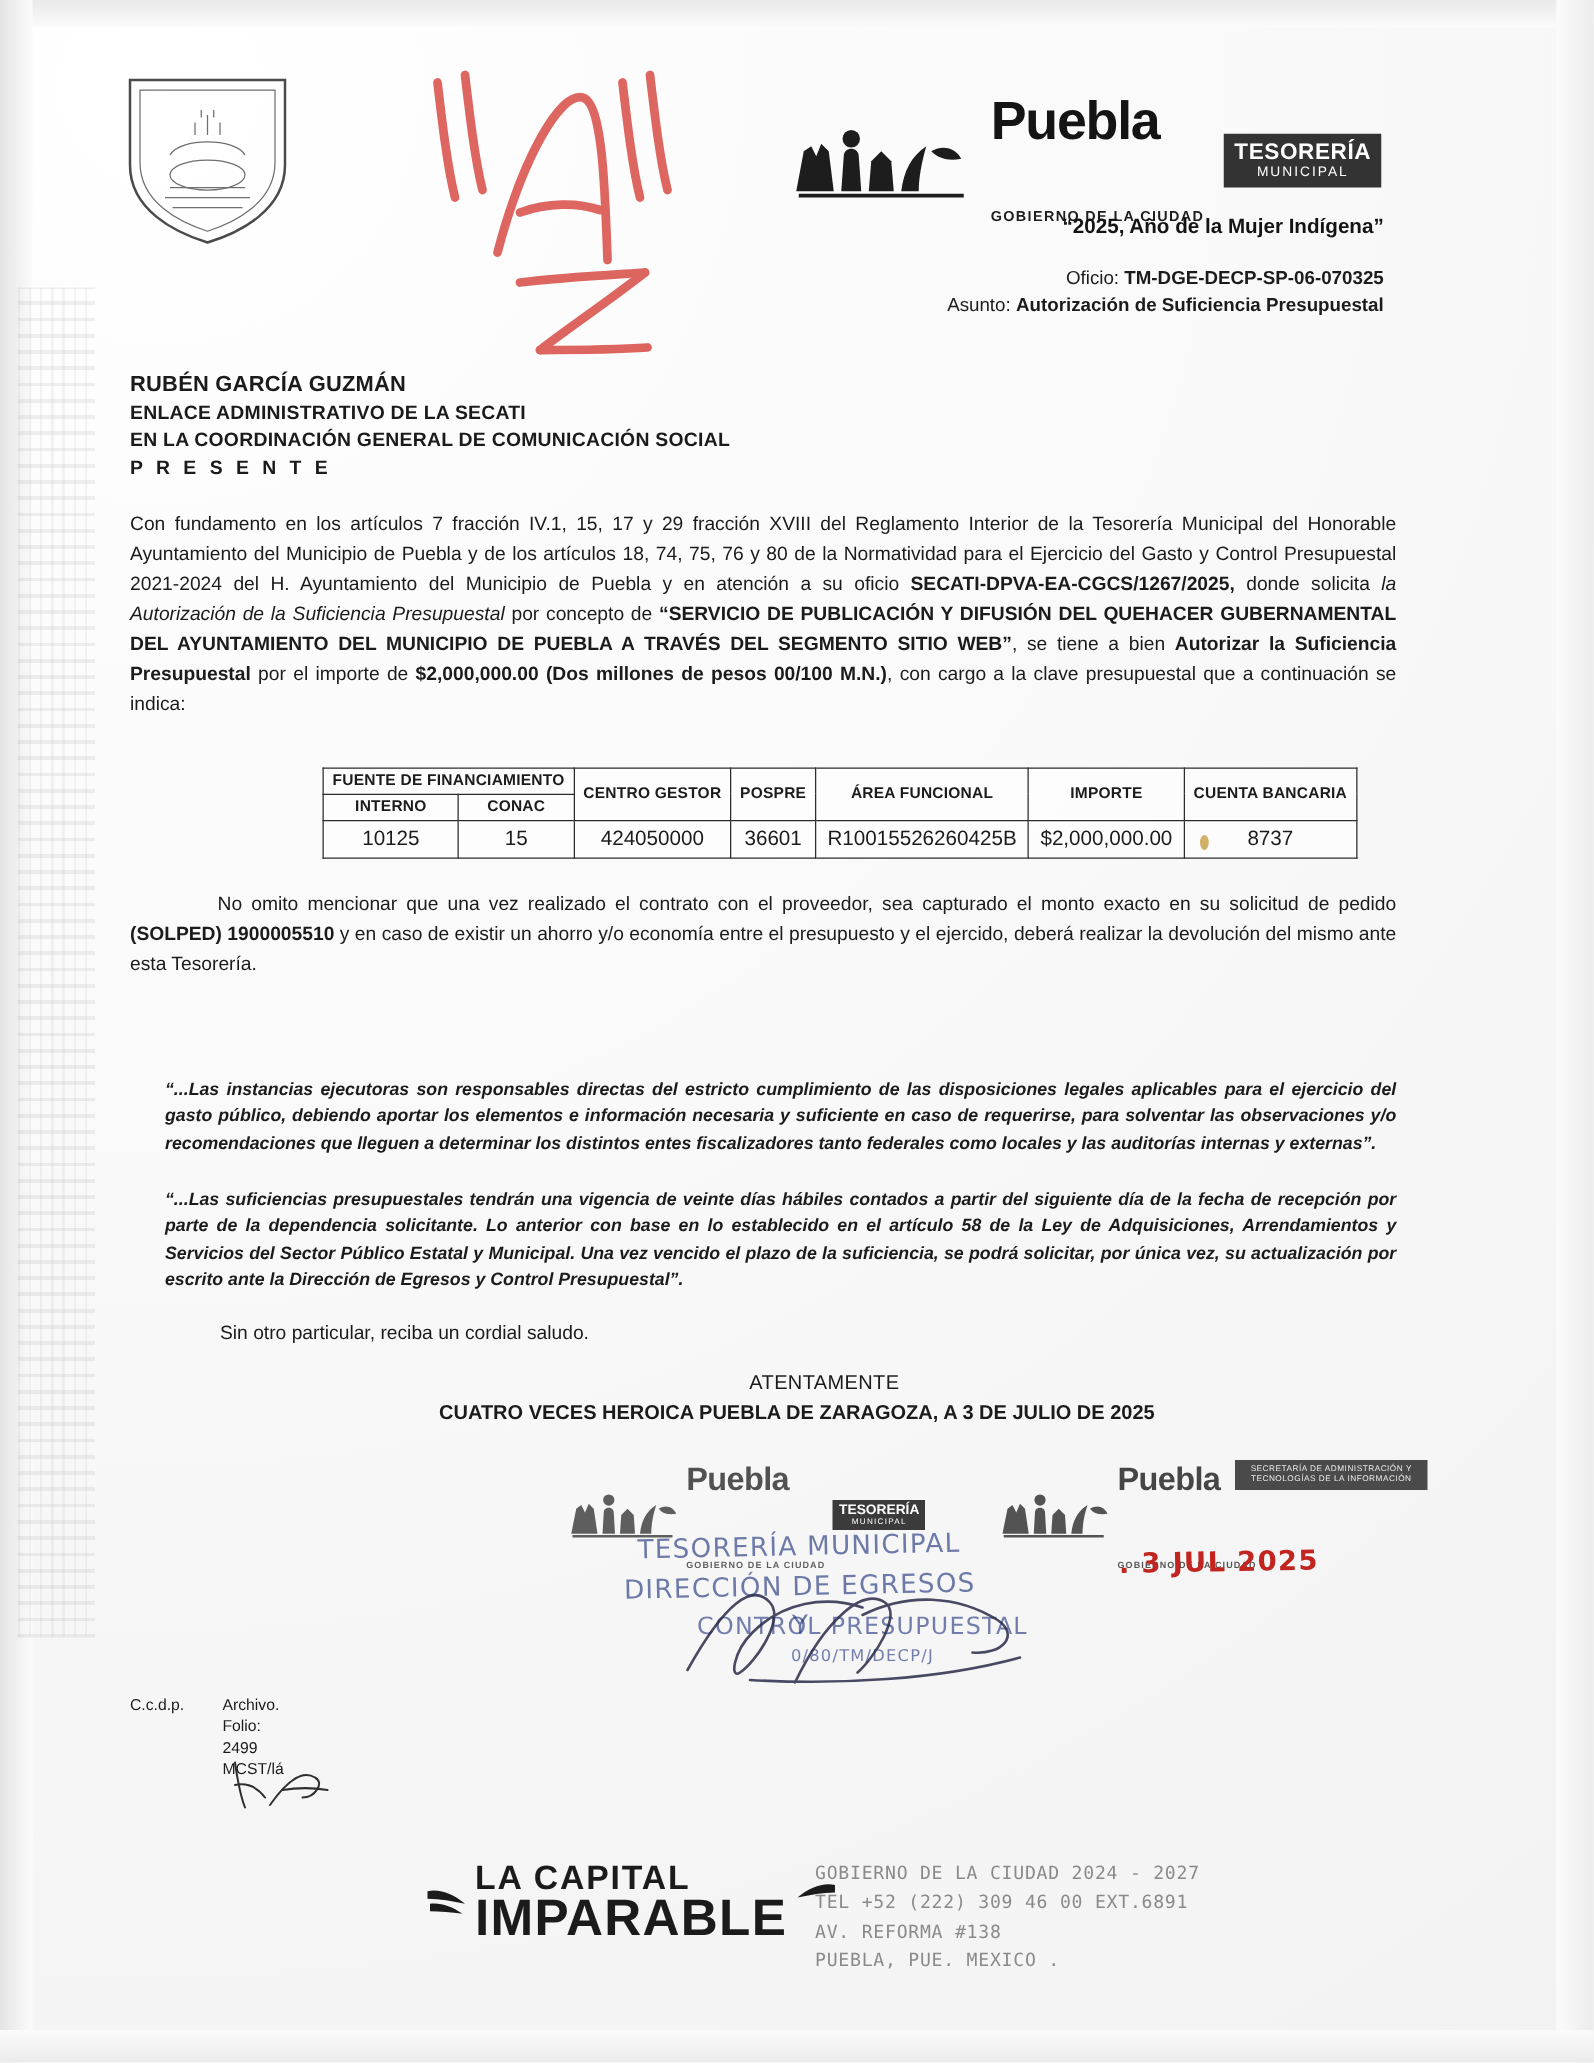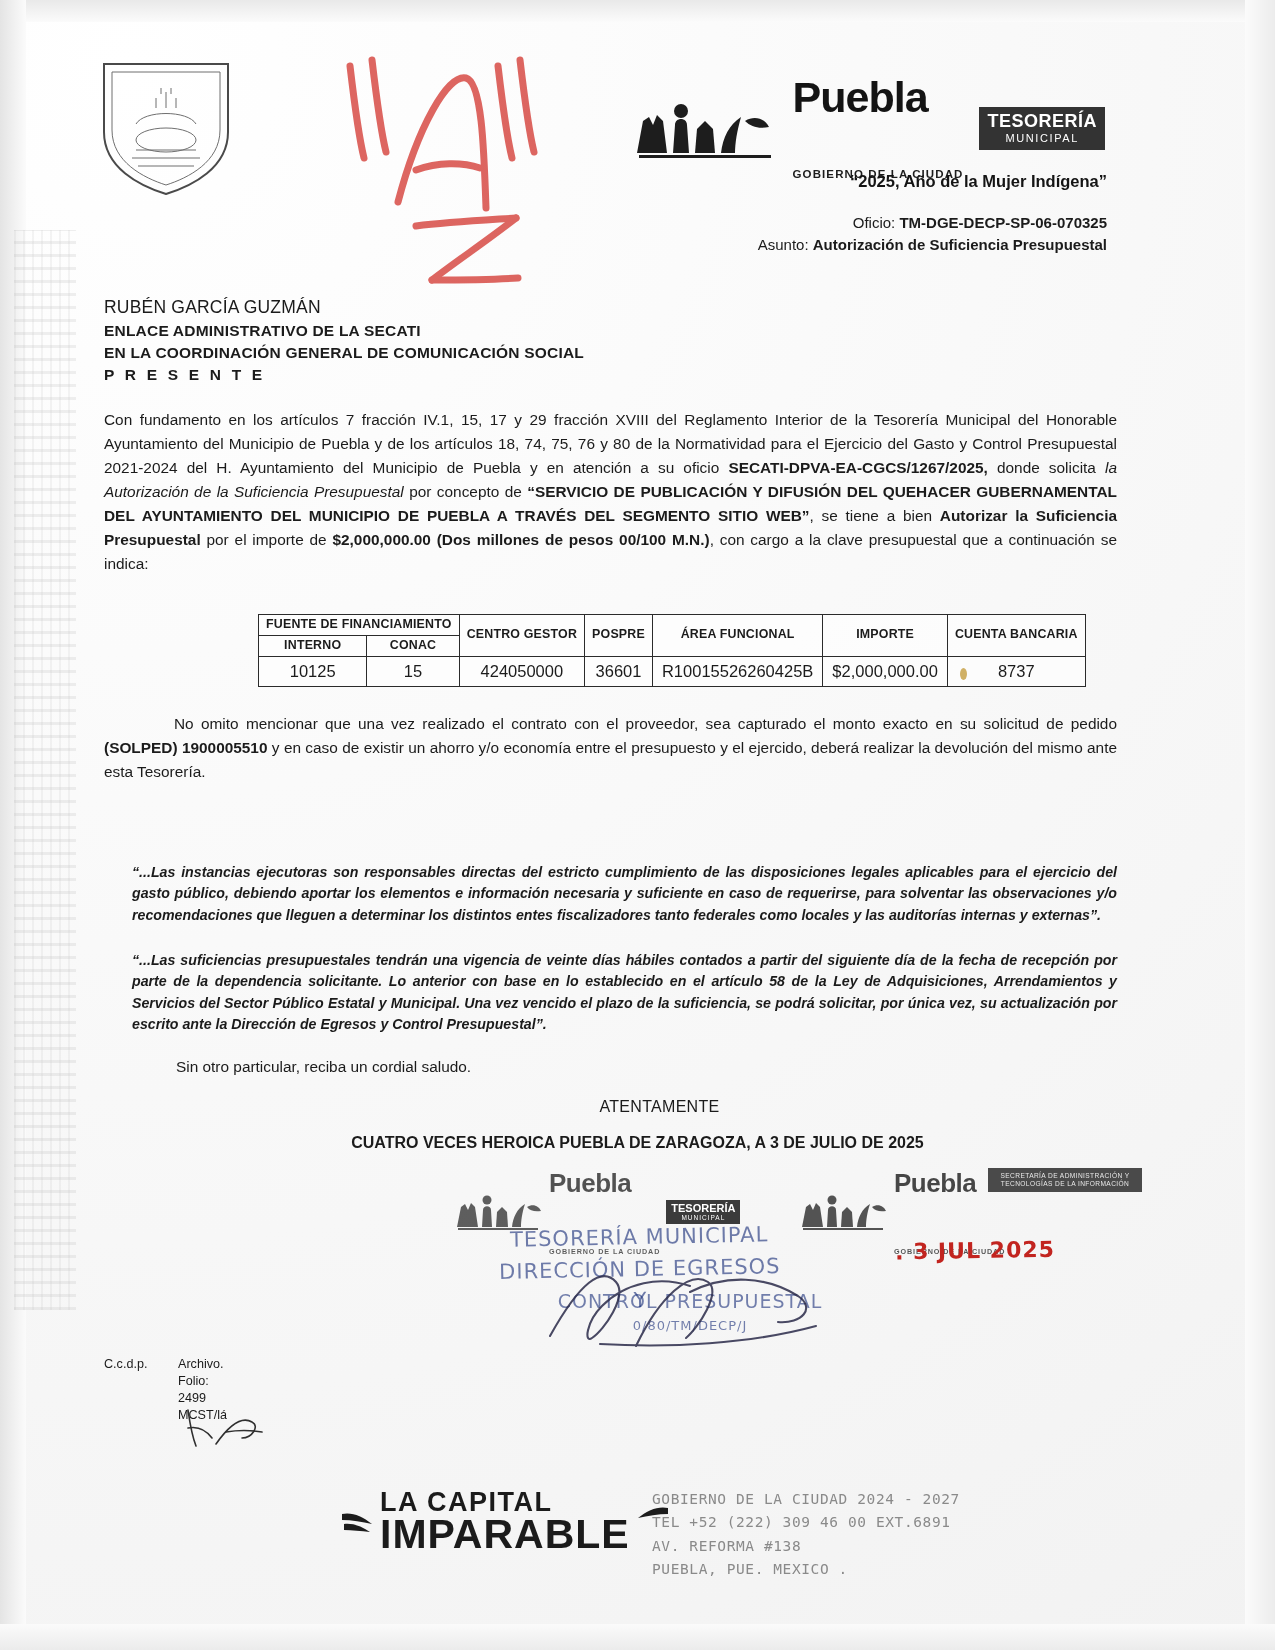--- a/index.html
+++ b/index.html
@@ -48,21 +48,21 @@
   .tesoreria-box { background:#333; color:#fff; padding:5px 8px 6px; text-align:center; margin-left:6px;}
   .tesoreria-box .t1 { font-size:18px; font-weight:bold; letter-spacing:.5px; line-height:1;}
   .tesoreria-box .t2 { font-size:11px; letter-spacing:1.6px; margin-top:2px;}
 
   .motto { position:absolute; right:168px; top:172px; font-size:16.5px; font-weight:bold; color:#141414;}
   .oficio { position:absolute; right:168px; top:212px; font-size:15px; text-align:right; line-height:1.45;}
   .oficio b { font-weight:bold; }
 
   
   .addr { position:absolute; left:104px; top:295px; line-height:1.42; }
-  .addr .n1 { font-size:17.5px; font-weight:normal; letter-spacing:.2px;}
+  .addr .n1 { font-size:17.5px; font-weight:bold; letter-spacing:.2px;}
   .addr .n2 { font-size:15.5px; font-weight:bold; letter-spacing:.2px;}
   .addr .n4 { font-size:15.5px; font-weight:bold; letter-spacing:3.2px;}
 
   .para { position:absolute; left:104px; right:158px; font-size:15.4px; line-height:1.56;
           text-align:justify; }
   .p1 { top:408px; }
   .p1 i { font-style:italic; }
   .p2 { top:712px; text-indent:70px;}
   .p3 { top:798px; text-indent:70px;}
   .quote { position:absolute; left:132px; right:158px; font-size:14.2px; line-height:1.5;
@@ -76,21 +76,21 @@
                 font-size:12.4px; background:rgba(255,255,255,.6); }
   table.clave th, table.clave td { border:1px solid #2b2b2b; text-align:center; }
   table.clave th { font-weight:bold; padding:3px 7px; line-height:1.12; letter-spacing:.2px; }
   table.clave td { font-size:16.5px; padding:5px 9px; }
   .dot { position:absolute; left:960px; top:668px; width:7px; height:12px;
          background:#c8a24a; border-radius:50%; opacity:.85;}
 
   
   .atte { position:absolute; left:0; right:0; top:1098px; text-align:center; }
   .atte .a1 { font-size:16px; font-weight:normal; letter-spacing:.3px;padding-left:44px;}
-  .atte .a2 { font-size:16px; font-weight:bold; margin-top:18px;}
+  .atte .a2 { font-size:16px; font-weight:bold; margin-top:6px;}
 
   .sig-area { position:absolute; left:370px; top:1160px; width:760px; height:210px;}
   .stamp-circleA { position:absolute; left:120px; top:62px; width:300px; height:110px;
      color:#1a2f7a; font-size:21px; text-align:center; line-height:1.5; opacity:.62;
      letter-spacing:1px; transform:rotate(-1.2deg); font-family:"DejaVu Sans", sans-serif;}
   .sig-name { position:absolute; left:0; top:128px; width:620px; text-align:center;
      font-size:16.5px; font-weight:bold; line-height:1.35;}
   .sig-scrawl { position:absolute; left:170px; top:92px; width:330px; height:110px;}
 
   .logo-mini { position:absolute; display:flex; align-items:center; gap:6px; }

